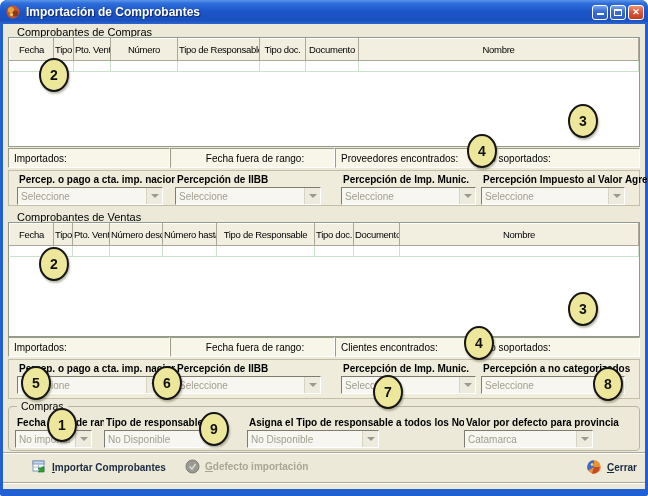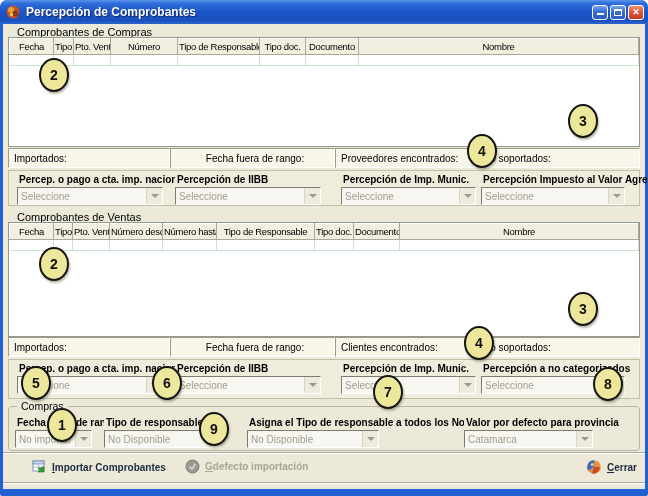--- a/index.html
+++ b/index.html
@@ -20,21 +20,21 @@
   .glyph-min { width:7px; height:8px; border-bottom:2px solid #fff; margin-top:-2px; }
   .glyph-max { width:8px; height:7px; border:1px solid #fff; border-top:2px solid #fff; }
 
   
   .client { position:absolute; left:3px; right:3px; top:24px; bottom:7px; background:#ECE9D8; }
   .sec-title { position:absolute; left:14px; font-size:11px; color:#000; white-space:nowrap;text-decoration:underline; }
 
   
   .tbl-wrap { position:absolute; left:5px; width:632px; background:#fff; border:1px solid #919B8C; overflow:hidden; }
   table { border-collapse:collapse; table-layout:fixed; width:100%; }
-  th { background:#F2EFE1; font-weight:normal; font-size:9.5px; letter-spacing:-0.3px; height:16px;
+  th { background:#F2EFE1; font-weight:normal; font-size:9.5px; letter-spacing:-0.3px; height:22px;
     padding:0 1px; border-top:1px solid #fff; border-left:1px solid #fff;
     border-right:1px solid #ACA899; border-bottom:1px solid #ACA899; white-space:nowrap; overflow:hidden; }
   td.emptycell { height:11px; border-right:1px solid #CBE3CB; border-bottom:1px solid #CBE3CB; }
   .grid-filler { width:100%; background:#fff; }
 
   
   .stats-row { position:absolute; left:5px; width:632px; height:20px; display:flex; }
   .stat-box { height:20px; background:#F8F6E9; border:1px solid; border-color:#9D9B85 #FFFFFF #FFFFFF #9D9B85;
     font-size:10px; padding:4px 0 0 5px; white-space:nowrap; overflow:hidden; }
   .sb0{width:162px;} .sb1{width:165px;text-align:center;} .sb2{width:142px;} .sb3{flex:1;}
@@ -83,21 +83,21 @@
 
   <div class="titlebar">
     <span style="display:flex">
       <svg width="16" height="16" viewBox="0 0 16 16">
         <circle cx="8" cy="8" r="6.5" fill="#C8542C"></circle>
         <circle cx="6" cy="6" r="3" fill="#E8A23C"></circle>
         <circle cx="10.5" cy="9.5" r="3" fill="#8A3A1C"></circle>
         <circle cx="6.5" cy="10.5" r="1.6" fill="#F0D060"></circle>
       </svg>
     </span>
-    <span class="title-text">Percepción de Comprobantes</span>
+    <span class="title-text">Importación de Comprobantes</span>
     <span class="win-buttons">
       <span class="wbtn">
           <span class="glyph-min"></span>
         </span>
       <span class="wbtn">
           <span class="glyph-max"></span>
         </span>
       <span class="wbtn close">✕</span>
     </span>
   </div>

